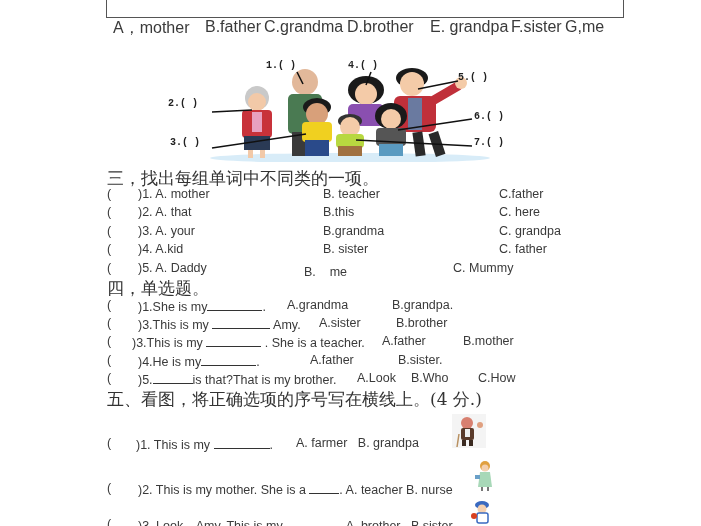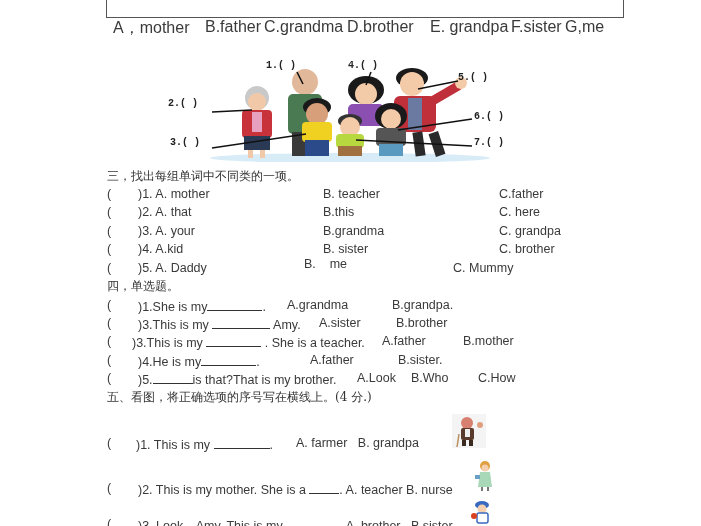--- a/index.html
+++ b/index.html
@@ -8,21 +8,21 @@
     position: relative;
     font-family: "Liberation Sans", "DejaVu Sans", sans-serif;
     color: #3a3a3a; font-size: 12.5px;
   }
   .abs { position: absolute; white-space: nowrap; line-height: 1; }
   .wordbox {
     position: absolute; left: 106px; top: -2px; width: 518px; height: 20px;
     border: 1px solid #555; border-top: none; box-sizing: border-box;
   }
   .wordbox span { position: absolute; top: 20px; font-size: 16px; color:#3a3a3a; }
-  .cn { font-family: "DejaVu Serif", "Liberation Serif", serif; font-size: 12px; color:#333; }
+  .cn { font-family: "DejaVu Serif", "Liberation Serif", serif; font-size: 17px; color:#333; }
   .lbl { font-family: "Liberation Mono", "DejaVu Sans Mono", monospace; font-size: 10px; font-weight: bold; color:#222; }
   .blank { display:inline-block; border-bottom:1px solid #333; height: 11px; vertical-align: baseline; }
 </style>
 </head>
 <body>
 
 <div class="wordbox">
   <span style="left:6px">A，mother</span>
   <span style="left:98px">B.father</span>
   <span style="left:157px">C.grandma</span>
@@ -110,26 +110,26 @@
   <div>
     <span class="abs" style="left:107px;top:225px">(</span>
     <span class="abs" style="left:138px;top:225px">)3. A. your</span>
     <span class="abs" style="left:323px;top:225px">B.grandma</span>
     <span class="abs" style="left:499px;top:225px">C. grandpa</span>
   </div>
   <div>
     <span class="abs" style="left:107px;top:243px">(</span>
     <span class="abs" style="left:138px;top:243px">)4. A.kid</span>
     <span class="abs" style="left:323px;top:243px">B. sister</span>
-    <span class="abs" style="left:499px;top:243px">C. brother</span>
+    <span class="abs" style="left:499px;top:243px">C. father</span>
   </div>
   <div>
     <span class="abs" style="left:107px;top:262px">(</span>
     <span class="abs" style="left:138px;top:262px">)5. A. Daddy</span>
-    <span class="abs" style="left:304px;top:258px;white-space:pre">B.    me</span>
+    <span class="abs" style="left:304px;top:266px;white-space:pre">B.    me</span>
     <span class="abs" style="left:453px;top:262px">C. Mummy</span>
   </div>
 </div>
 
 <div class="abs cn" style="left:107px;top:280px">四，单选题。</div>
 <div>
   <div class="abs" style="left:107px;top:299px">
     <span>(</span>
     <span style="position:absolute;left:31px;white-space:pre"><span>)1.She is my</span><span class="blank" style="width:55px"></span><span>.</span></span>
     <span style="position:absolute;left:180px">A.grandma</span>

